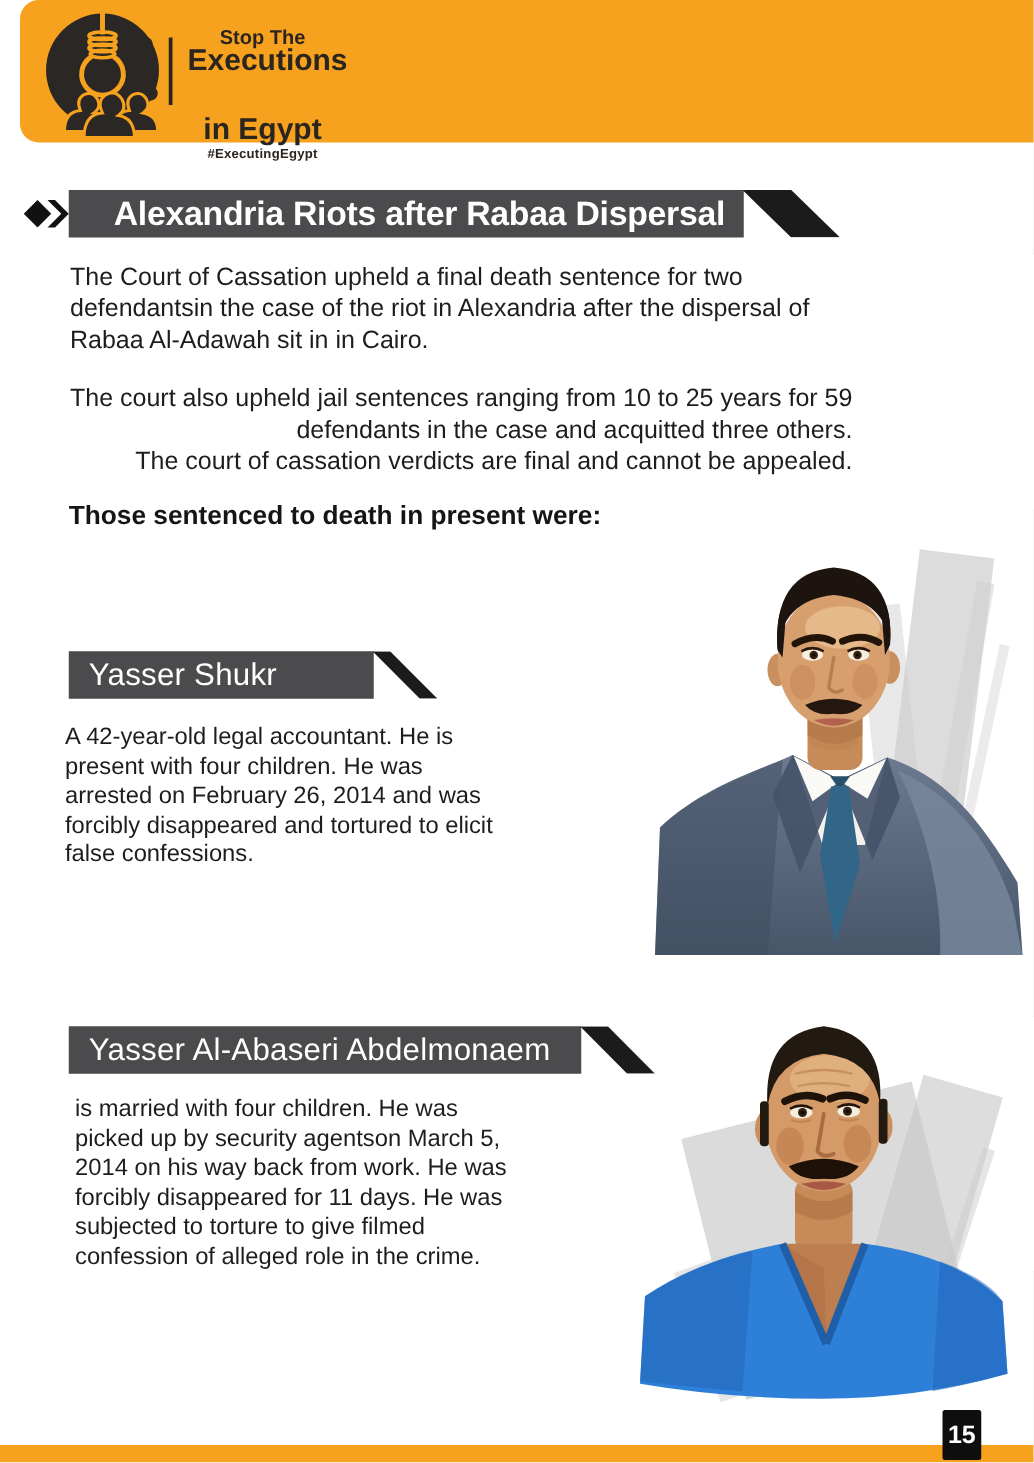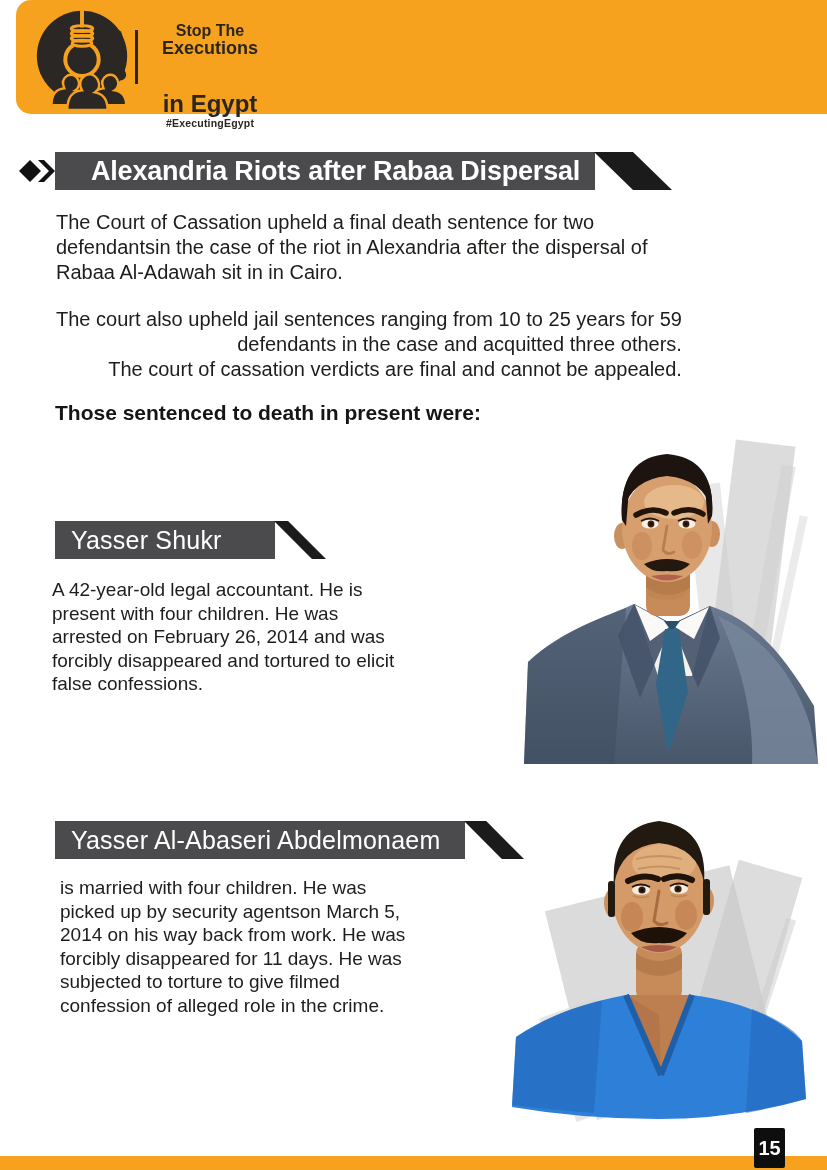--- a/index.html
+++ b/index.html
@@ -7,33 +7,33 @@
     position:relative; width:827px; height:1170px; margin:0 auto;
     background:#ffffff; overflow:hidden;
     font-family:"Liberation Sans", sans-serif; color:#1d1d1b;
   }
   
   .top-bar{position:absolute;left:16px;top:0;width:827px;height:114px;background:#F6A21E;border-radius:15px;}
   .logo-svg{position:absolute;left:12px;top:4px;width:108px;height:108px;}
   .logo-divider{position:absolute;left:119px;top:30px;width:3px;height:54px;background:#2B2520;}
   .brand{position:absolute;left:134px;top:22px;width:120px;text-align:center;color:#2B2520;}
   .brand .l1{font-size:16px;font-weight:700;line-height:17px;}
-  .brand .l2{font-size:18px;font-weight:700;line-height:19px;}
+  .brand .l2{font-size:24px;font-weight:700;line-height:19px;}
   .brand .l3{font-size:24px;font-weight:700;line-height:25px;margin-top:33px;}
   .brand .tag{font-size:10.5px;font-weight:600;line-height:15px;letter-spacing:.2px;}
   
   .ribbon{position:absolute;display:flex;height:38px;}
   .ribbon .band{background:#4B4B4D;color:#fff;display:flex;align-items:center;box-sizing:border-box;}
   .ribbon .tail{background:#1B1B1C;height:38px;margin-left:-1px;}
   .title-ribbon{left:55px;top:152px;}
   .title-ribbon .band{width:540px;padding-left:36px;font-size:27px;font-weight:700;letter-spacing:-0.2px;}
   .title-ribbon .tail{width:78px;clip-path:polygon(0 0,50% 0,100% 100%,50% 100%);}
   .name-ribbon .band{padding-left:16px;font-size:25px;font-weight:400;letter-spacing:.2px;}
   .name-ribbon-1{left:55px;top:521px;}
-  .name-ribbon-1 .band{width:220px;}
+  .name-ribbon-1 .band{width:244px;}
   .name-ribbon-1 .tail{width:52px;clip-path:polygon(0 0,27% 0,100% 100%,73% 100%);}
   .name-ribbon-2{left:55px;top:821px;}
   .name-ribbon-2 .band{width:410px;}
   .name-ribbon-2 .tail{width:60px;clip-path:polygon(0 0,37% 0,100% 100%,63% 100%);}
   .title-icon{position:absolute;left:18px;top:156px;width:38px;height:30px;}
   
   .bodyline{white-space:nowrap;font-size:20px;line-height:25px;color:#1d1d1b;}
   .para-1{position:absolute;left:56px;top:210px;}
   .para-2{position:absolute;left:56px;top:307px;text-align:right;}
   .intro-bold{position:absolute;left:55px;top:401px;font-size:21px;font-weight:700;color:#151513;}

